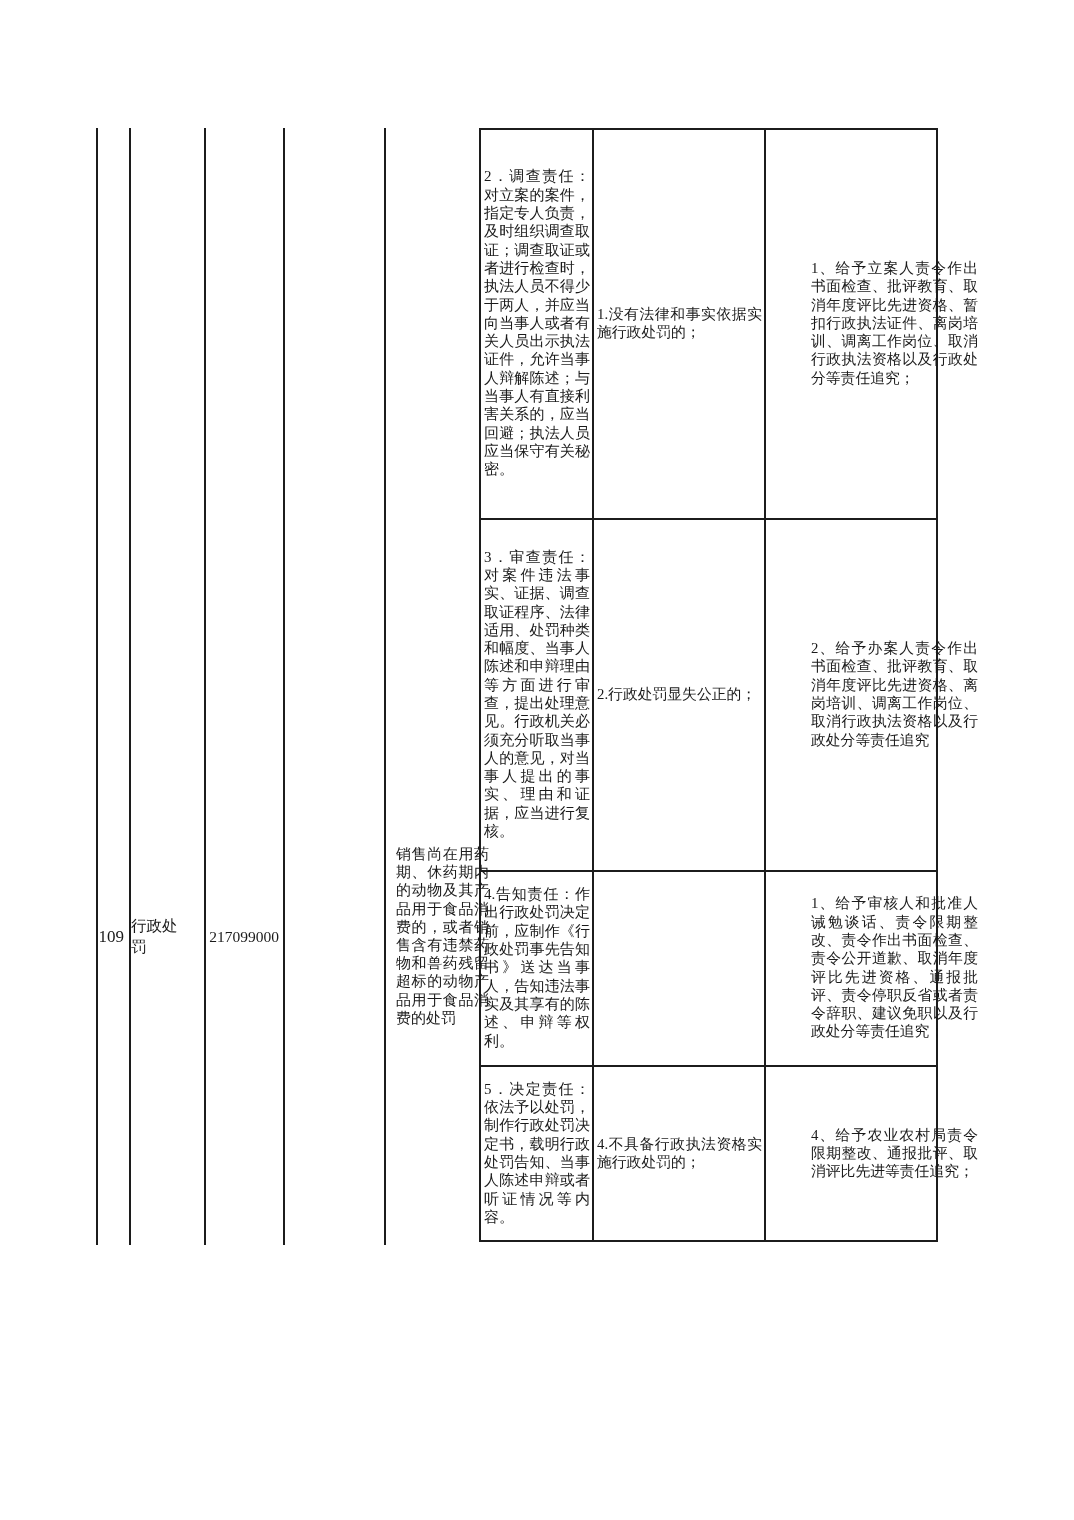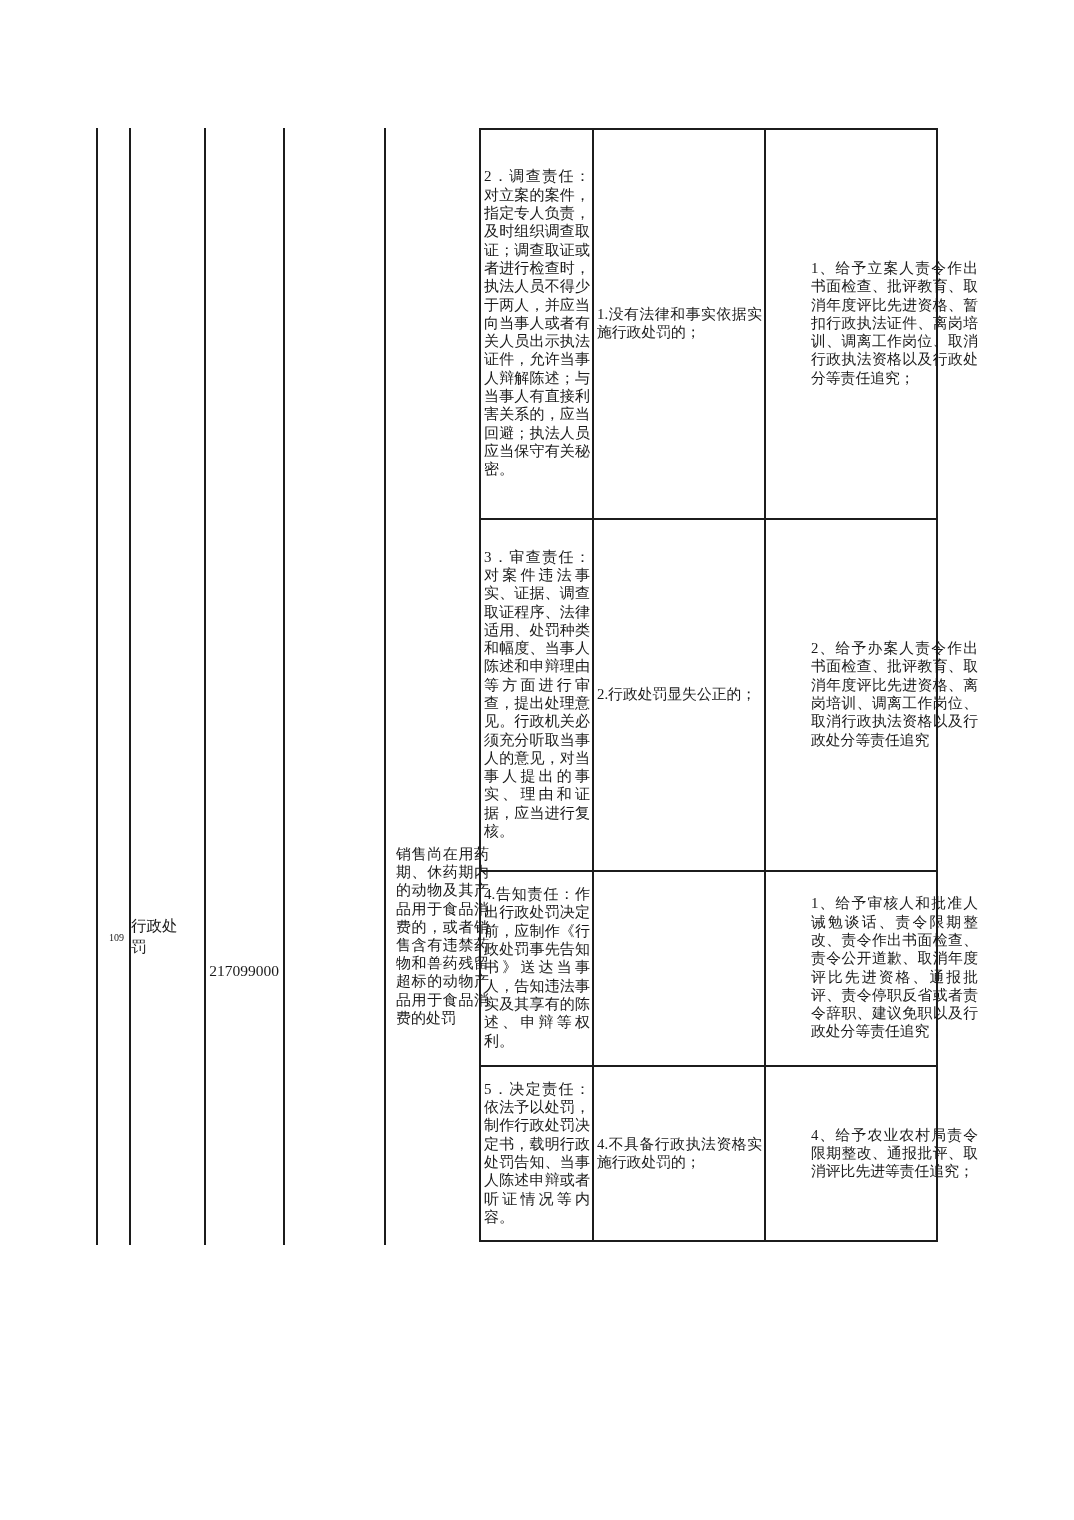--- a/index.html
+++ b/index.html
@@ -61,23 +61,23 @@
     box-sizing: border-box;
   }
   .cell p {
     margin: 0;
     width: 100%;
     text-align: justify;
     text-justify: inter-character;
     word-break: break-all;
   }
   
-  .seq   { left: 96px;  top: 922px; width: 31px;  height: 30px; font-size: 10px; justify-content: flex-end; padding-right: 3px; }
+  .seq   { left: 96px;  top: 922px; width: 31px;  height: 30px; font-size: 17px; justify-content: flex-end; padding-right: 3px; }
   .ptype { left: 131px; top: 922px; width: 52px;  height: 30px; font-size: 15.5px; justify-content: center; }
-  .pcode { left: 205px; top: 922px; width: 78px;  height: 30px; font-size: 15.5px; justify-content: center; margin-top: 34px; }
+  .pcode { left: 205px; top: 922px; width: 78px;  height: 30px; font-size: 15.5px; justify-content: center; }
   .pempty{ left: 285px; top: 922px; width: 97px;  height: 30px; font-size: 15.5px; justify-content: center; }
   .pname { left: 396px; top: 845px; width: 93px;  font-size: 15px; line-height: 18.2px; }
 
   
   .colA { left: 484px; width: 106px; font-size: 15px;   line-height: 18.3px; }
   .colB { left: 597px; width: 165px; font-size: 14.8px; line-height: 18.3px; }
   .colC { left: 768px; width: 167px; font-size: 14.8px; line-height: 18.3px; margin-left: 43px; }
   
   .row1 { top: 130px;  height: 386px; }
   .row2 { top: 520px;  height: 348px; }

